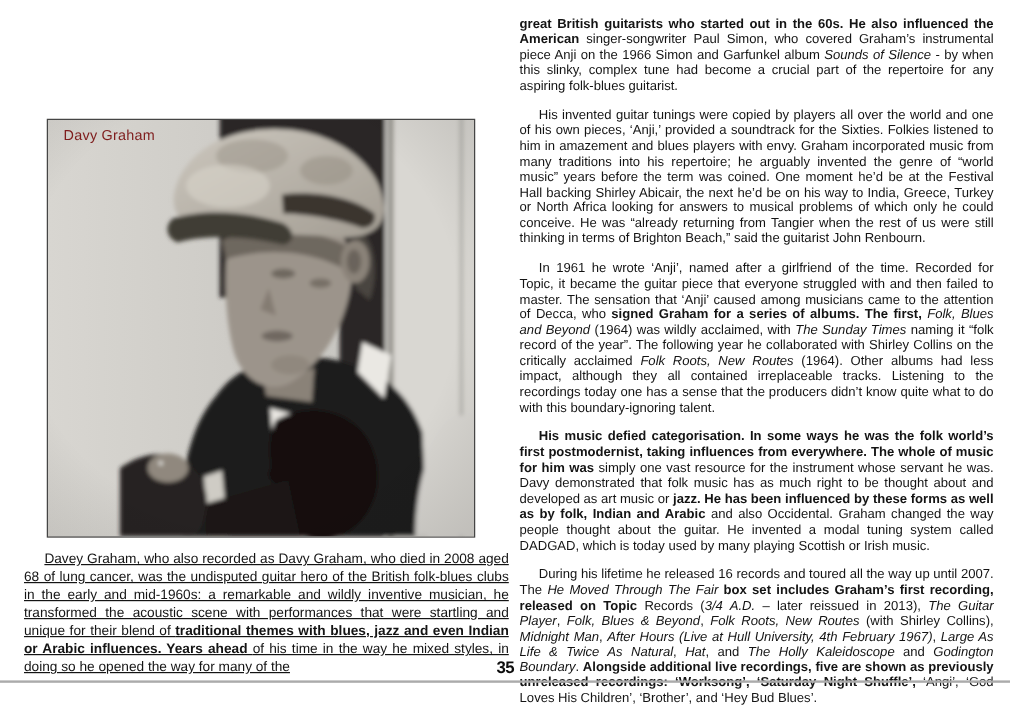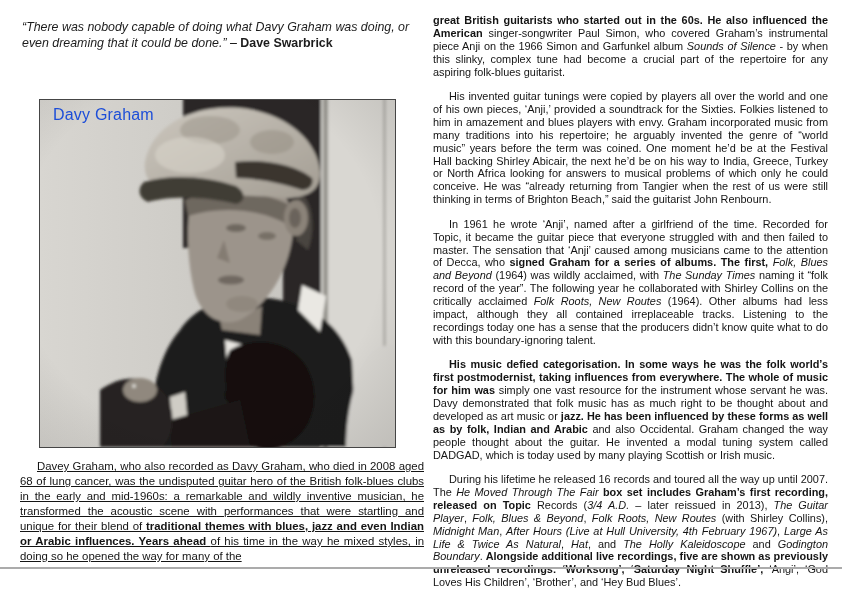--- a/index.html
+++ b/index.html
@@ -24,21 +24,21 @@
   .photo {
     position: absolute; left: 39px; top: 99px;
     width: 357px; height: 349px;
     border: 1px solid #454545;
     background: #cccac5;
     overflow: hidden;
   }
   .photo svg { display: block; width: 355px; height: 347px; }
   .photo figcaption {
     position: absolute; left: 13px; top: 6px;
-    font-size: 16px; color: #1d4ed8; letter-spacing: 0.2px;
+    font-size: 12px; color: #7f1d1d; letter-spacing: 0.2px;
   }
 
   
   .body-text {
     font-size: 10.9px; line-height: 12.9px;
     text-align: justify; color: #141414;
   }
   .left-para {
     position: absolute; left: 20px; top: 459px; width: 404px;
     font-size: 11.4px; line-height: 15px;
@@ -64,21 +64,20 @@
     position: absolute; left: 0; top: 567px; width: 842px; height: 2px;
     background: #ababab;
   }
 </style>
 </head>
 <body>
 
 <div class="page">
 
   <div class="quotes">
-    <p class="quote"><span class="r-i">“There was nobody capable of doing what Davy Graham was doing, or even dreaming that it could be done.” – </span><span class="r-b">Dave Swarbrick</span></p>
   </div>
 
   <figure class="photo">
     <svg viewBox="0 0 355 347" aria-hidden="true">
       <defs>
         <linearGradient id="wallg" x1="0" y1="0" x2="1" y2="0">
           <stop offset="0" stop-color="#d8d6d1"></stop>
           <stop offset="0.55" stop-color="#cbc9c4"></stop>
           <stop offset="1" stop-color="#c4c2bd"></stop>
         </linearGradient>
@@ -158,15 +157,16 @@
   <p class="body-text left-para"><span class="r-n">Davey Graham, who also recorded as Davy Graham, who died in 2008 aged 68 of lung cancer, was the undisputed guitar hero of the British folk-blues clubs in the early and mid-1960s: a remarkable and wildly inventive musician, he transformed the acoustic scene with performances that were startling and unique for their blend of </span><span class="r-b">traditional themes with blues, jazz and even Indian or Arabic influences.  Years ahead </span><span class="r-n">of his time in the way he mixed styles, in doing so he opened the way for many of the</span></p>
 
   <div class="col-right">
     <p class="body-text"><span class="r-b">great British guitarists who started out in the 60s.  He also influenced the American </span><span class="r-n">singer-songwriter Paul Simon, who covered Graham’s instrumental piece Anji on the 1966 Simon and Garfunkel album </span><span class="r-i">Sounds of Silence</span><span class="r-n"> - by when this slinky, complex tune had become a crucial part of the repertoire for any aspiring folk-blues guitarist.</span></p>
     <p class="body-text indent"><span class="r-n">His invented guitar tunings were copied by players all over the world and one of his own pieces, ‘Anji,’ provided a soundtrack for the Sixties.  Folkies listened to him in amazement and blues players with envy.  Graham incorporated music from many traditions into his repertoire; he arguably invented the genre of “world music” years before the term was coined.  One moment he’d be at the Festival Hall backing Shirley Abicair, the next he’d be on his way to India, Greece, Turkey or North Africa looking for answers to musical problems of which only he could conceive.  He was “already returning from Tangier when the rest of us were still thinking in terms of Brighton Beach,” said the guitarist John Renbourn.</span></p>
     <p class="body-text indent"><span class="r-n">In 1961 he wrote ‘Anji’, named after a girlfriend of the time.  Recorded for Topic, it became the guitar piece that everyone struggled with and then failed to master.  The sensation that ‘Anji’ caused among musicians came to the attention of Decca, who </span><span class="r-b">signed Graham for a series of albums.  The first, </span><span class="r-i">Folk, Blues and Beyond</span><span class="r-n"> (1964) was wildly acclaimed, with </span><span class="r-i">The Sunday Times</span><span class="r-n"> naming it “folk record of the year”.  The following year he collaborated with Shirley Collins on the critically acclaimed </span><span class="r-i">Folk Roots, New Routes</span><span class="r-n"> (1964).  Other albums had less impact, although they all contained irreplaceable tracks. Listening to the recordings today one has a sense that the producers didn’t know quite what to do with this boundary-ignoring talent.</span></p>
     <p class="body-text indent"><span class="r-b">His music defied categorisation.  In some ways he was the folk world’s first postmodernist, taking influences from everywhere.  The whole of music for him was </span><span class="r-n">simply one vast resource for the instrument whose servant he was.  Davy demonstrated that folk music has as much right to be thought about and developed as art music or </span><span class="r-b">jazz.  He has been influenced by these forms as well as by folk, Indian and Arabic </span><span class="r-n">and also Occidental.   Graham changed the way people thought about the guitar.  He invented a modal tuning system called DADGAD, which is today used by many playing Scottish or Irish music.</span></p>
     <p class="body-text indent"><span class="r-n">During his lifetime he released 16 records and toured all the way up until 2007.  The </span><span class="r-i">He Moved Through The Fair </span><span class="r-b">box set includes Graham’s first recording, released on Topic </span><span class="r-n">Records (</span><span class="r-i">3/4 A.D.</span><span class="r-n"> – later reissued in 2013), </span><span class="r-i">The Guitar Player</span><span class="r-n">, </span><span class="r-i">Folk, Blues &amp; Beyond</span><span class="r-n">, </span><span class="r-i">Folk Roots, New Routes</span><span class="r-n"> (with Shirley Collins), </span><span class="r-i">Midnight Man</span><span class="r-n">, </span><span class="r-i">After Hours (Live at Hull University, 4th February 1967)</span><span class="r-n">, </span><span class="r-i">Large As Life &amp; Twice As Natural</span><span class="r-n">, </span><span class="r-i">Hat</span><span class="r-n">, and </span><span class="r-i">The Holly Kaleidoscope</span><span class="r-n"> and </span><span class="r-i">Godington Boundary</span><span class="r-n">.  </span><span class="r-b">Alongside additional live recordings, five are shown as previously unreleased recordings: ‘Worksong’, ‘Saturday Night Shuffle’, </span><span class="r-n">‘Angi’, ‘God Loves His Children’, ‘Brother’, and ‘Hey Bud Blues’.</span></p>
   </div>
 
+  <div class="page-number">35</div>
   <div class="footer-rule"></div>
 
 </div>
 
 </body></html>

